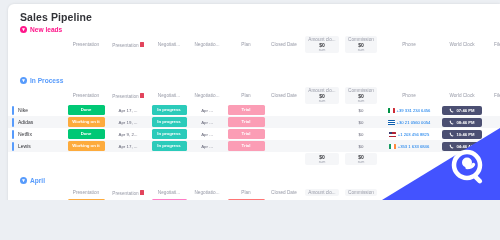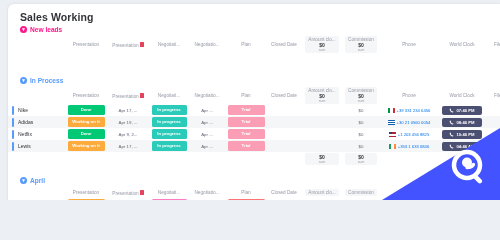--- a/index.html
+++ b/index.html
@@ -208,21 +208,21 @@
     position: absolute;
     right: 12px; bottom: 10px;
   }
 </style>
 </head>
 <body>
 
 <div class="page">
   <div class="card">
 
-    <div class="board-title">Sales Working</div>
+    <div class="board-title">Sales Pipeline</div>
 
     <div id="groups-container">
         <div class="group">
           <div class="group-header">
             <div class="collapse-icon" style="background: rgb(255, 21, 138);"></div>
             <div class="group-name" style="color: rgb(255, 21, 138);">New leads</div>
           </div>
           <table>
             <colgroup>
               <col class="c-name">

